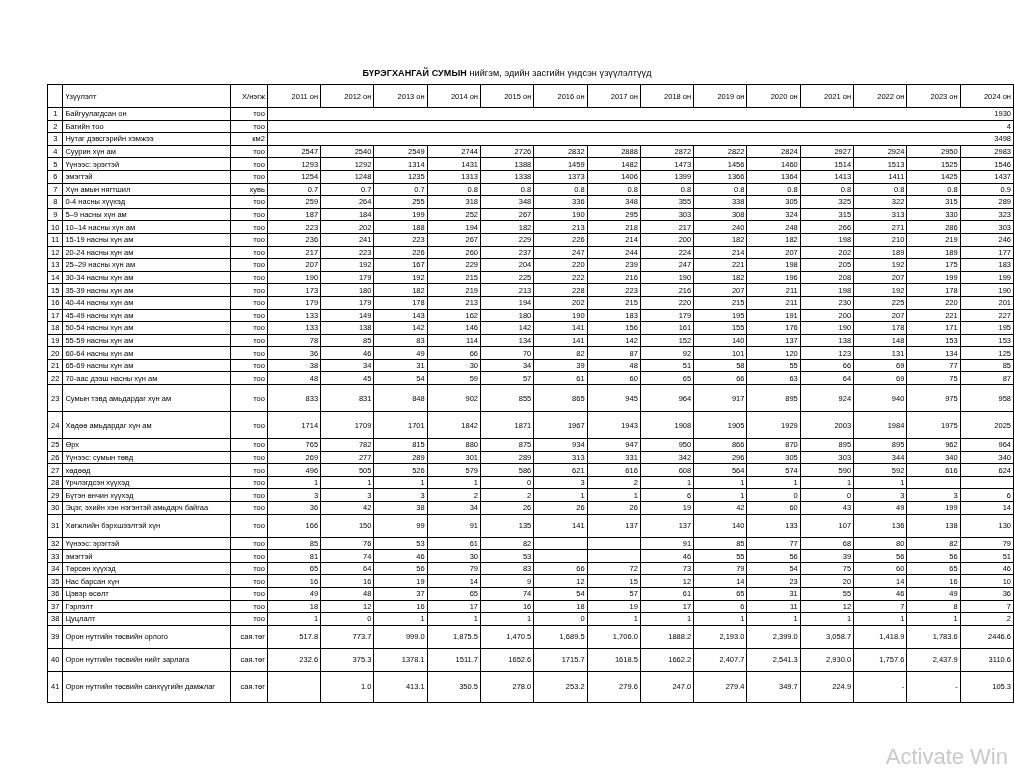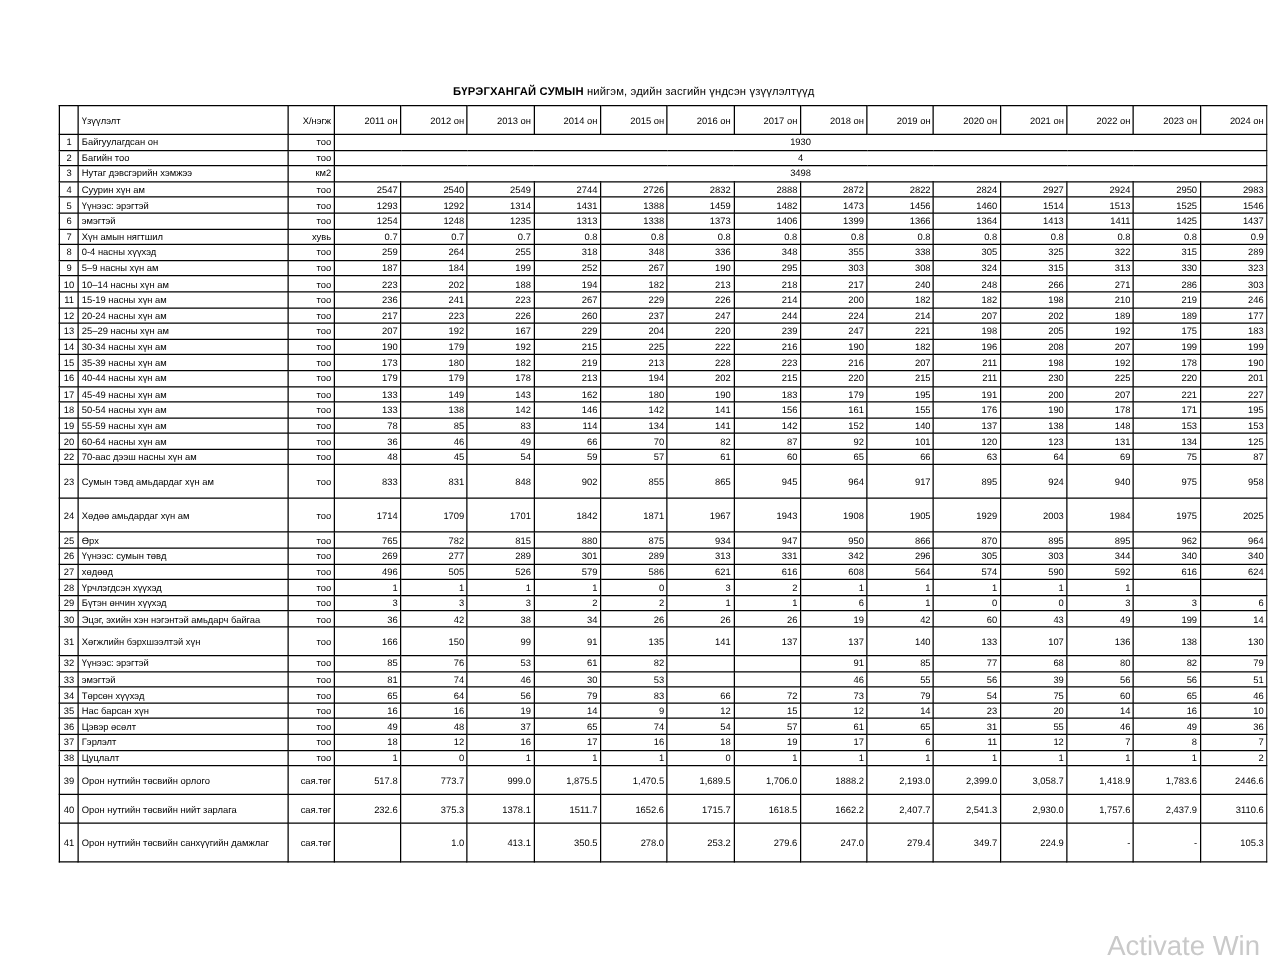--- a/index.html
+++ b/index.html
@@ -55,21 +55,21 @@
   td.num-col { width: 11px; text-align: center; }
   td.label-col, th.label-col { width: 166px; text-align: left; padding-left: 4px; margin-top: 33px; }
   td.unit-col, th.unit-col { width: 34px; text-align: right; }
   td.val, th.val { width: 54px; text-align: right; padding-right: 4px; }
   tr.data td { height: 11.6px; }
   tr.tall td { height: 26px; }
   tr.tall2 td { height: 22px; }
   tr.tall3 td { height: 30px; }
   .indent { padding-left: 26px; }
   .indent2 { padding-left: 40px; }
-  .merge-center { text-align: center; }
+  .merge-center { text-align: right; }
   .watermark {
     position: absolute;
     right: 6px;
     bottom: 6px;
     font-size: 22px;
     color: #c9c9c9;
     font-family: "Liberation Sans", sans-serif;
     white-space: nowrap;
   }
 </style>
@@ -460,20 +460,39 @@
           <td class="val">87</td>
           <td class="val">92</td>
           <td class="val">101</td>
           <td class="val">120</td>
           <td class="val">123</td>
           <td class="val">131</td>
           <td class="val">134</td>
           <td class="val">125</td>
         </tr>
         <tr class="data">
+          <td class="num-col">21</td>
+          <td class="label-col">65-69 насны хүн ам</td>
+          <td class="unit-col">тоо</td>
+          <td class="val">38</td>
+          <td class="val">34</td>
+          <td class="val">31</td>
+          <td class="val">30</td>
+          <td class="val">34</td>
+          <td class="val">39</td>
+          <td class="val">48</td>
+          <td class="val">51</td>
+          <td class="val">58</td>
+          <td class="val">55</td>
+          <td class="val">66</td>
+          <td class="val">69</td>
+          <td class="val">77</td>
+          <td class="val">85</td>
+        </tr>
+        <tr class="data">
           <td class="num-col">22</td>
           <td class="label-col">70-аас дээш насны хүн ам</td>
           <td class="unit-col">тоо</td>
           <td class="val">48</td>
           <td class="val">45</td>
           <td class="val">54</td>
           <td class="val">59</td>
           <td class="val">57</td>
           <td class="val">61</td>
           <td class="val">60</td>

